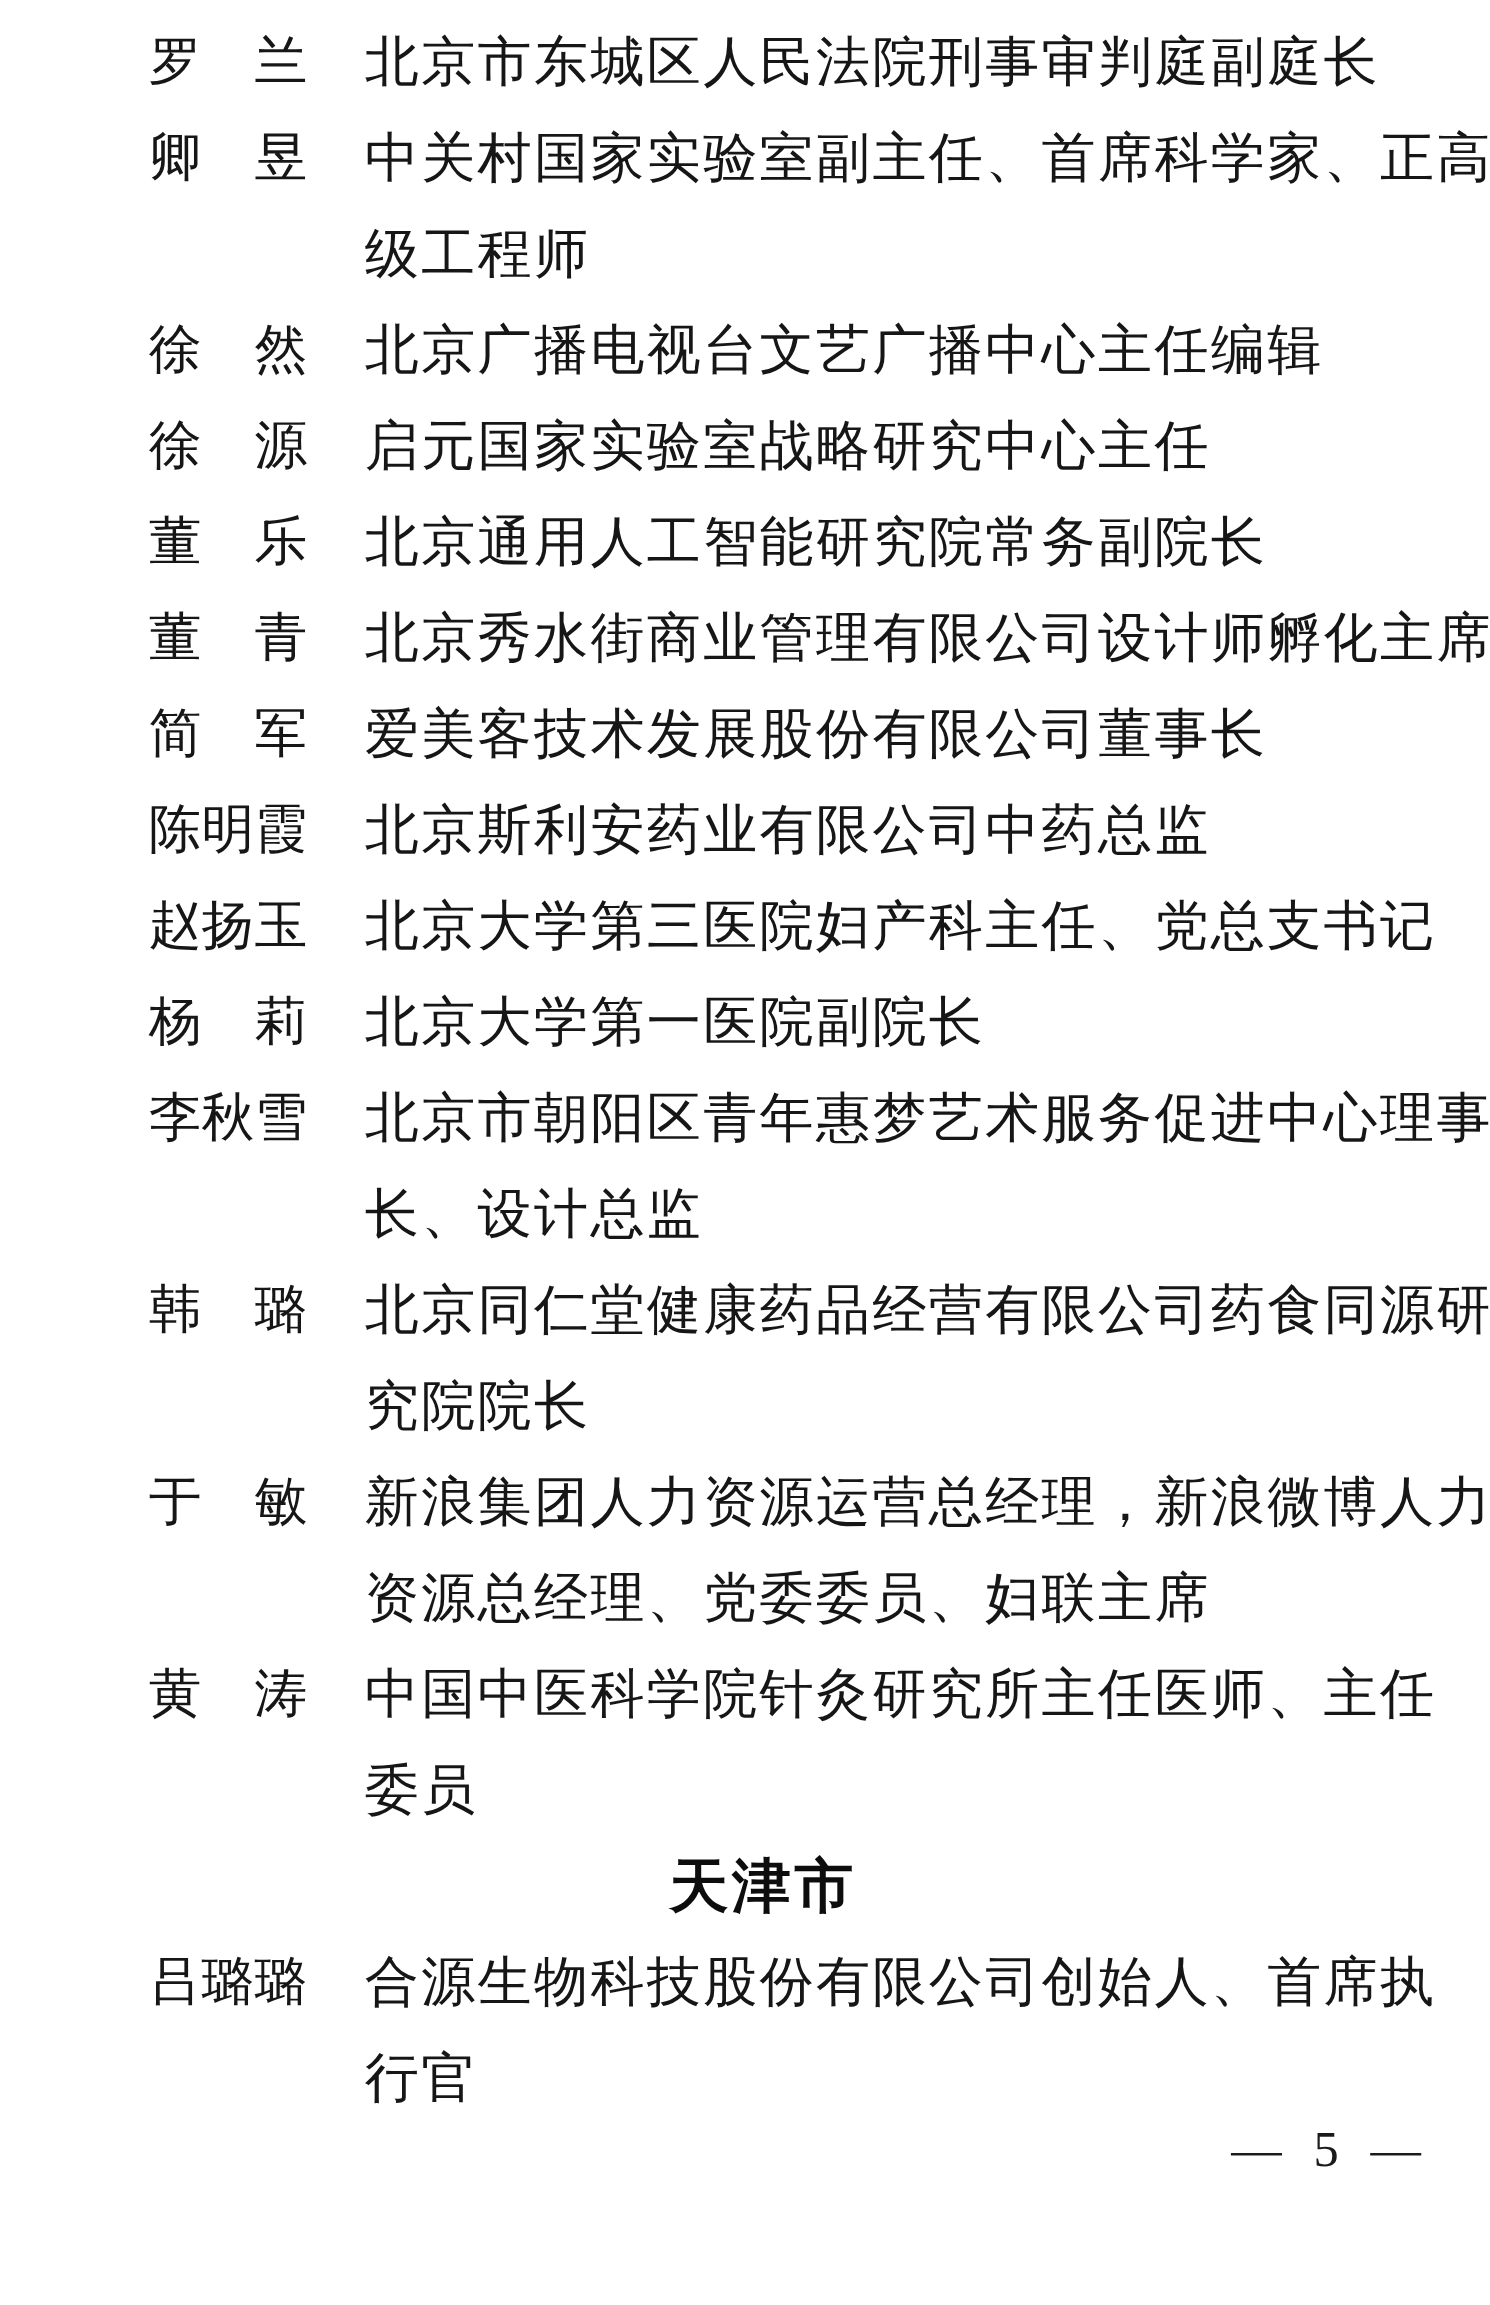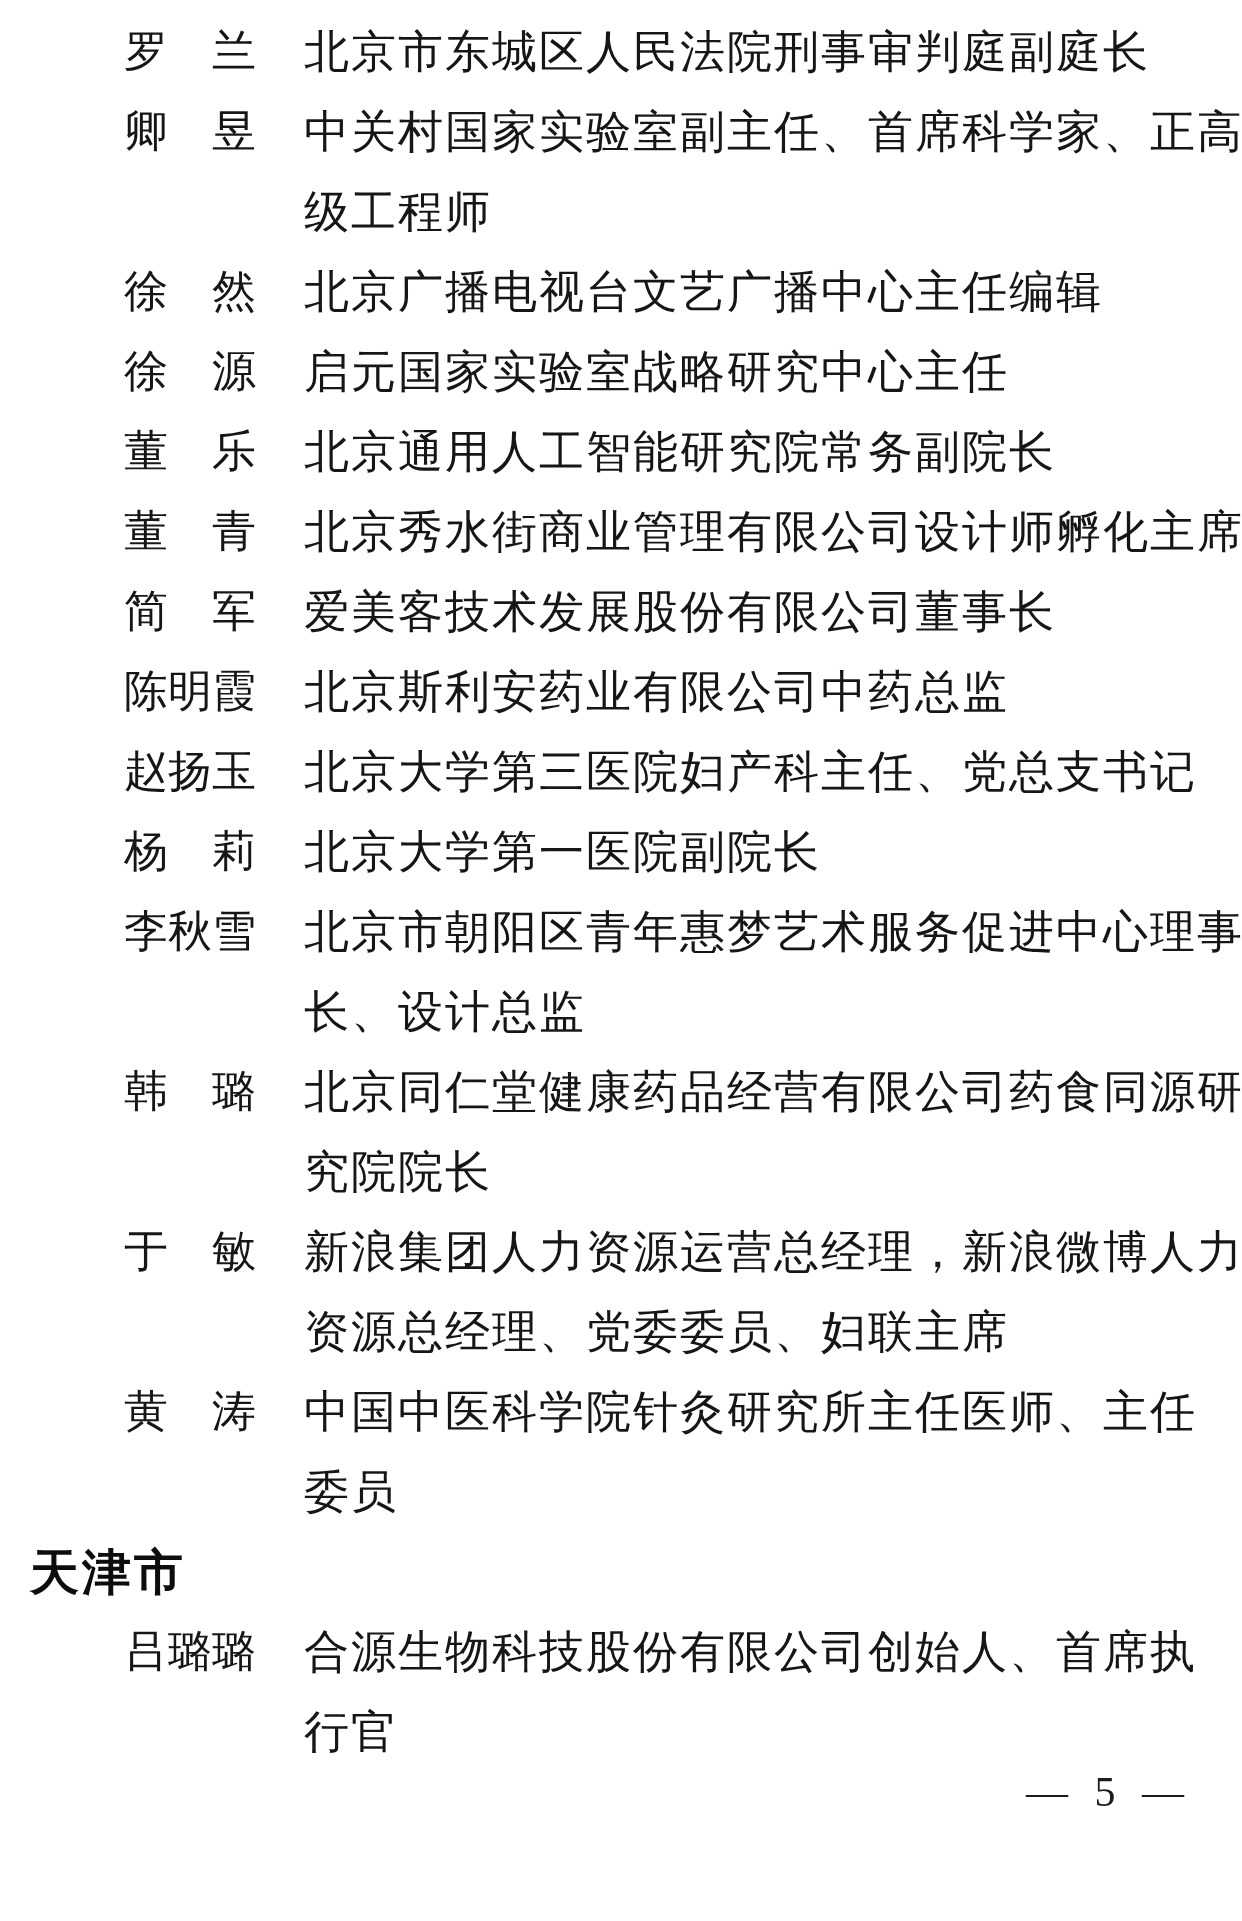--- a/index.html
+++ b/index.html
@@ -54,20 +54,21 @@
   }
   .section-heading {
     height: 80px;
     line-height: 80px;
     margin-left: 30px;
     font-family: "Liberation Sans", "DejaVu Sans", sans-serif;
     font-weight: 700;
     font-size: 49px;
     letter-spacing: 3px;
     color: #0d0d0d;
+    text-align: center;
   }
   .page-number {
     position: absolute;
     top: 1768px;
     right: 50px;
     font-size: 42px;
     letter-spacing: 8px;
     white-space: nowrap;
     color: #1b1b1b;
   }

